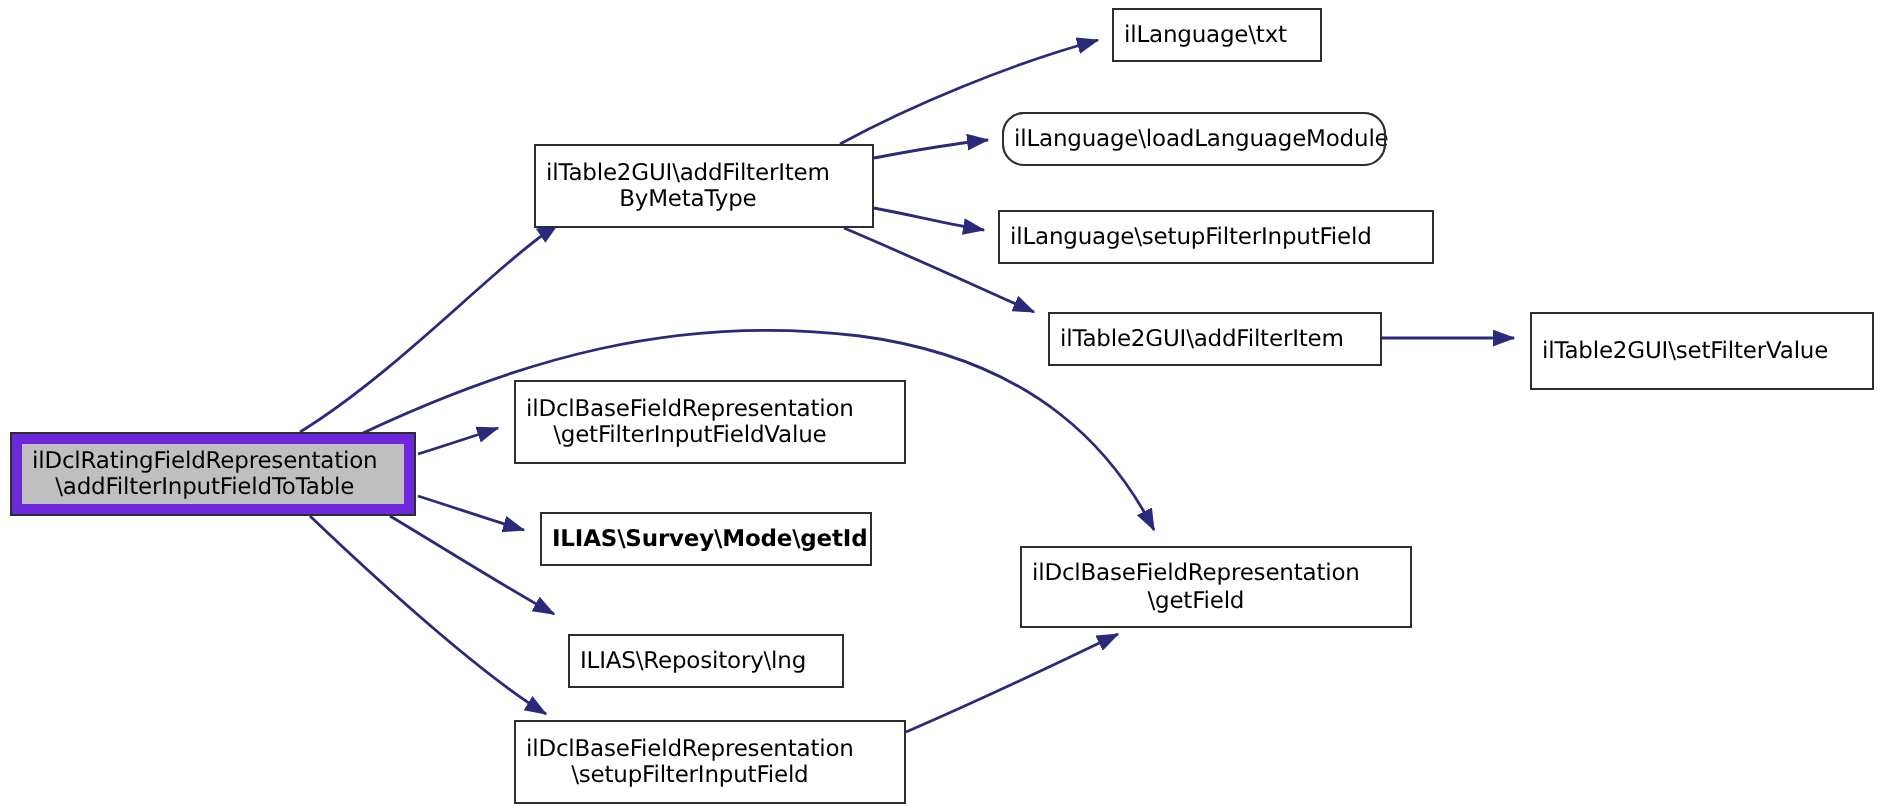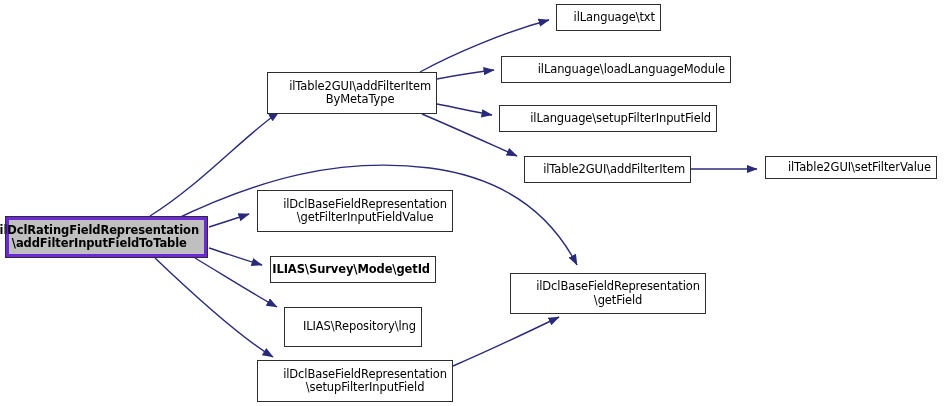--- a/index.html
+++ b/index.html
@@ -21,37 +21,36 @@
     top: 0;
     width: 945px;
     height: 406px;
     pointer-events: none;
   }
   .node {
     position: absolute;
     box-sizing: border-box;
     display: flex;
     align-items: center;
-    justify-content: flex-end;
+    justify-content: flex-start;
     text-align: center;
     border: 1px solid #808080;
     outline: 1px solid #2d2d2d;
     outline-offset: -1px;
     background: #ffffff;
     color: #000000;
     font-size: 11.5px;
     line-height: 13.5px;
     letter-spacing: -0.1px;
     white-space: pre-line;
     z-index: 2;
   }
   .node.root {
     background: #bfbfbf;
-    border: 4px solid #6d28d9;
-    font-weight: bold;
+    border: 6px solid #6d28d9;
   }
   .node-label {
     display: block;
     padding: 0 5px;
     white-space: pre-line;
   }
 </style>
 </head>
 <body>
 
@@ -78,27 +77,27 @@
         <path d="M 453,366 C 490,350 528,332 559,317" fill="none" stroke="#2a2a7a" stroke-width="1.4" marker-end="url(#arrow)"></path>
       </g>
   </svg>
 
   <div id="nodes-group">
       <div class="node root" style="left: 5px; top: 216px; width: 203px; height: 42px;"><span class="node-label">ilDclRatingFieldRepresentation
 \addFilterInputFieldToTable</span></div>
       <div class="node" style="left: 267px; top: 72px; width: 170px; height: 42px;"><span class="node-label">ilTable2GUI\addFilterItem
 ByMetaType</span></div>
       <div class="node" style="left: 556px; top: 4px; width: 105px; height: 27px;"><span class="node-label">ilLanguage\txt</span></div>
-      <div class="node" style="left: 501px; top: 56px; width: 230px; height: 27px;"><span class="node-label">ilLanguage\loadLanguageModule</span></div>
+      <div class="node" style="left: 501px; top: 56px; width: 192px; height: 27px; border-radius: 11px;"><span class="node-label">ilLanguage\loadLanguageModule</span></div>
       <div class="node" style="left: 499px; top: 105px; width: 218px; height: 27px;"><span class="node-label">ilLanguage\setupFilterInputField</span></div>
       <div class="node" style="left: 524px; top: 156px; width: 167px; height: 27px;"><span class="node-label">ilTable2GUI\addFilterItem</span></div>
-      <div class="node" style="left: 765px; top: 156px; width: 172px; height: 23px;"><span class="node-label">ilTable2GUI\setFilterValue</span></div>
+      <div class="node" style="left: 765px; top: 156px; width: 172px; height: 39px;"><span class="node-label">ilTable2GUI\setFilterValue</span></div>
       <div class="node" style="left: 257px; top: 190px; width: 196px; height: 42px;"><span class="node-label">ilDclBaseFieldRepresentation
 \getFilterInputFieldValue</span></div>
       <div class="node" style="left: 270px; top: 256px; width: 166px; height: 27px; font-weight: bold;"><span class="node-label">ILIAS\Survey\Mode\getId</span></div>
-      <div class="node" style="left: 284px; top: 307px; width: 138px; height: 40px;"><span class="node-label">ILIAS\Repository\lng</span></div>
+      <div class="node" style="left: 284px; top: 317px; width: 138px; height: 27px;"><span class="node-label">ILIAS\Repository\lng</span></div>
       <div class="node" style="left: 257px; top: 360px; width: 196px; height: 42px;"><span class="node-label">ilDclBaseFieldRepresentation
 \setupFilterInputField</span></div>
       <div class="node" style="left: 510px; top: 273px; width: 196px; height: 41px;"><span class="node-label">ilDclBaseFieldRepresentation
 \getField</span></div>
     </div>
 
 </div>
 
 </body></html>

